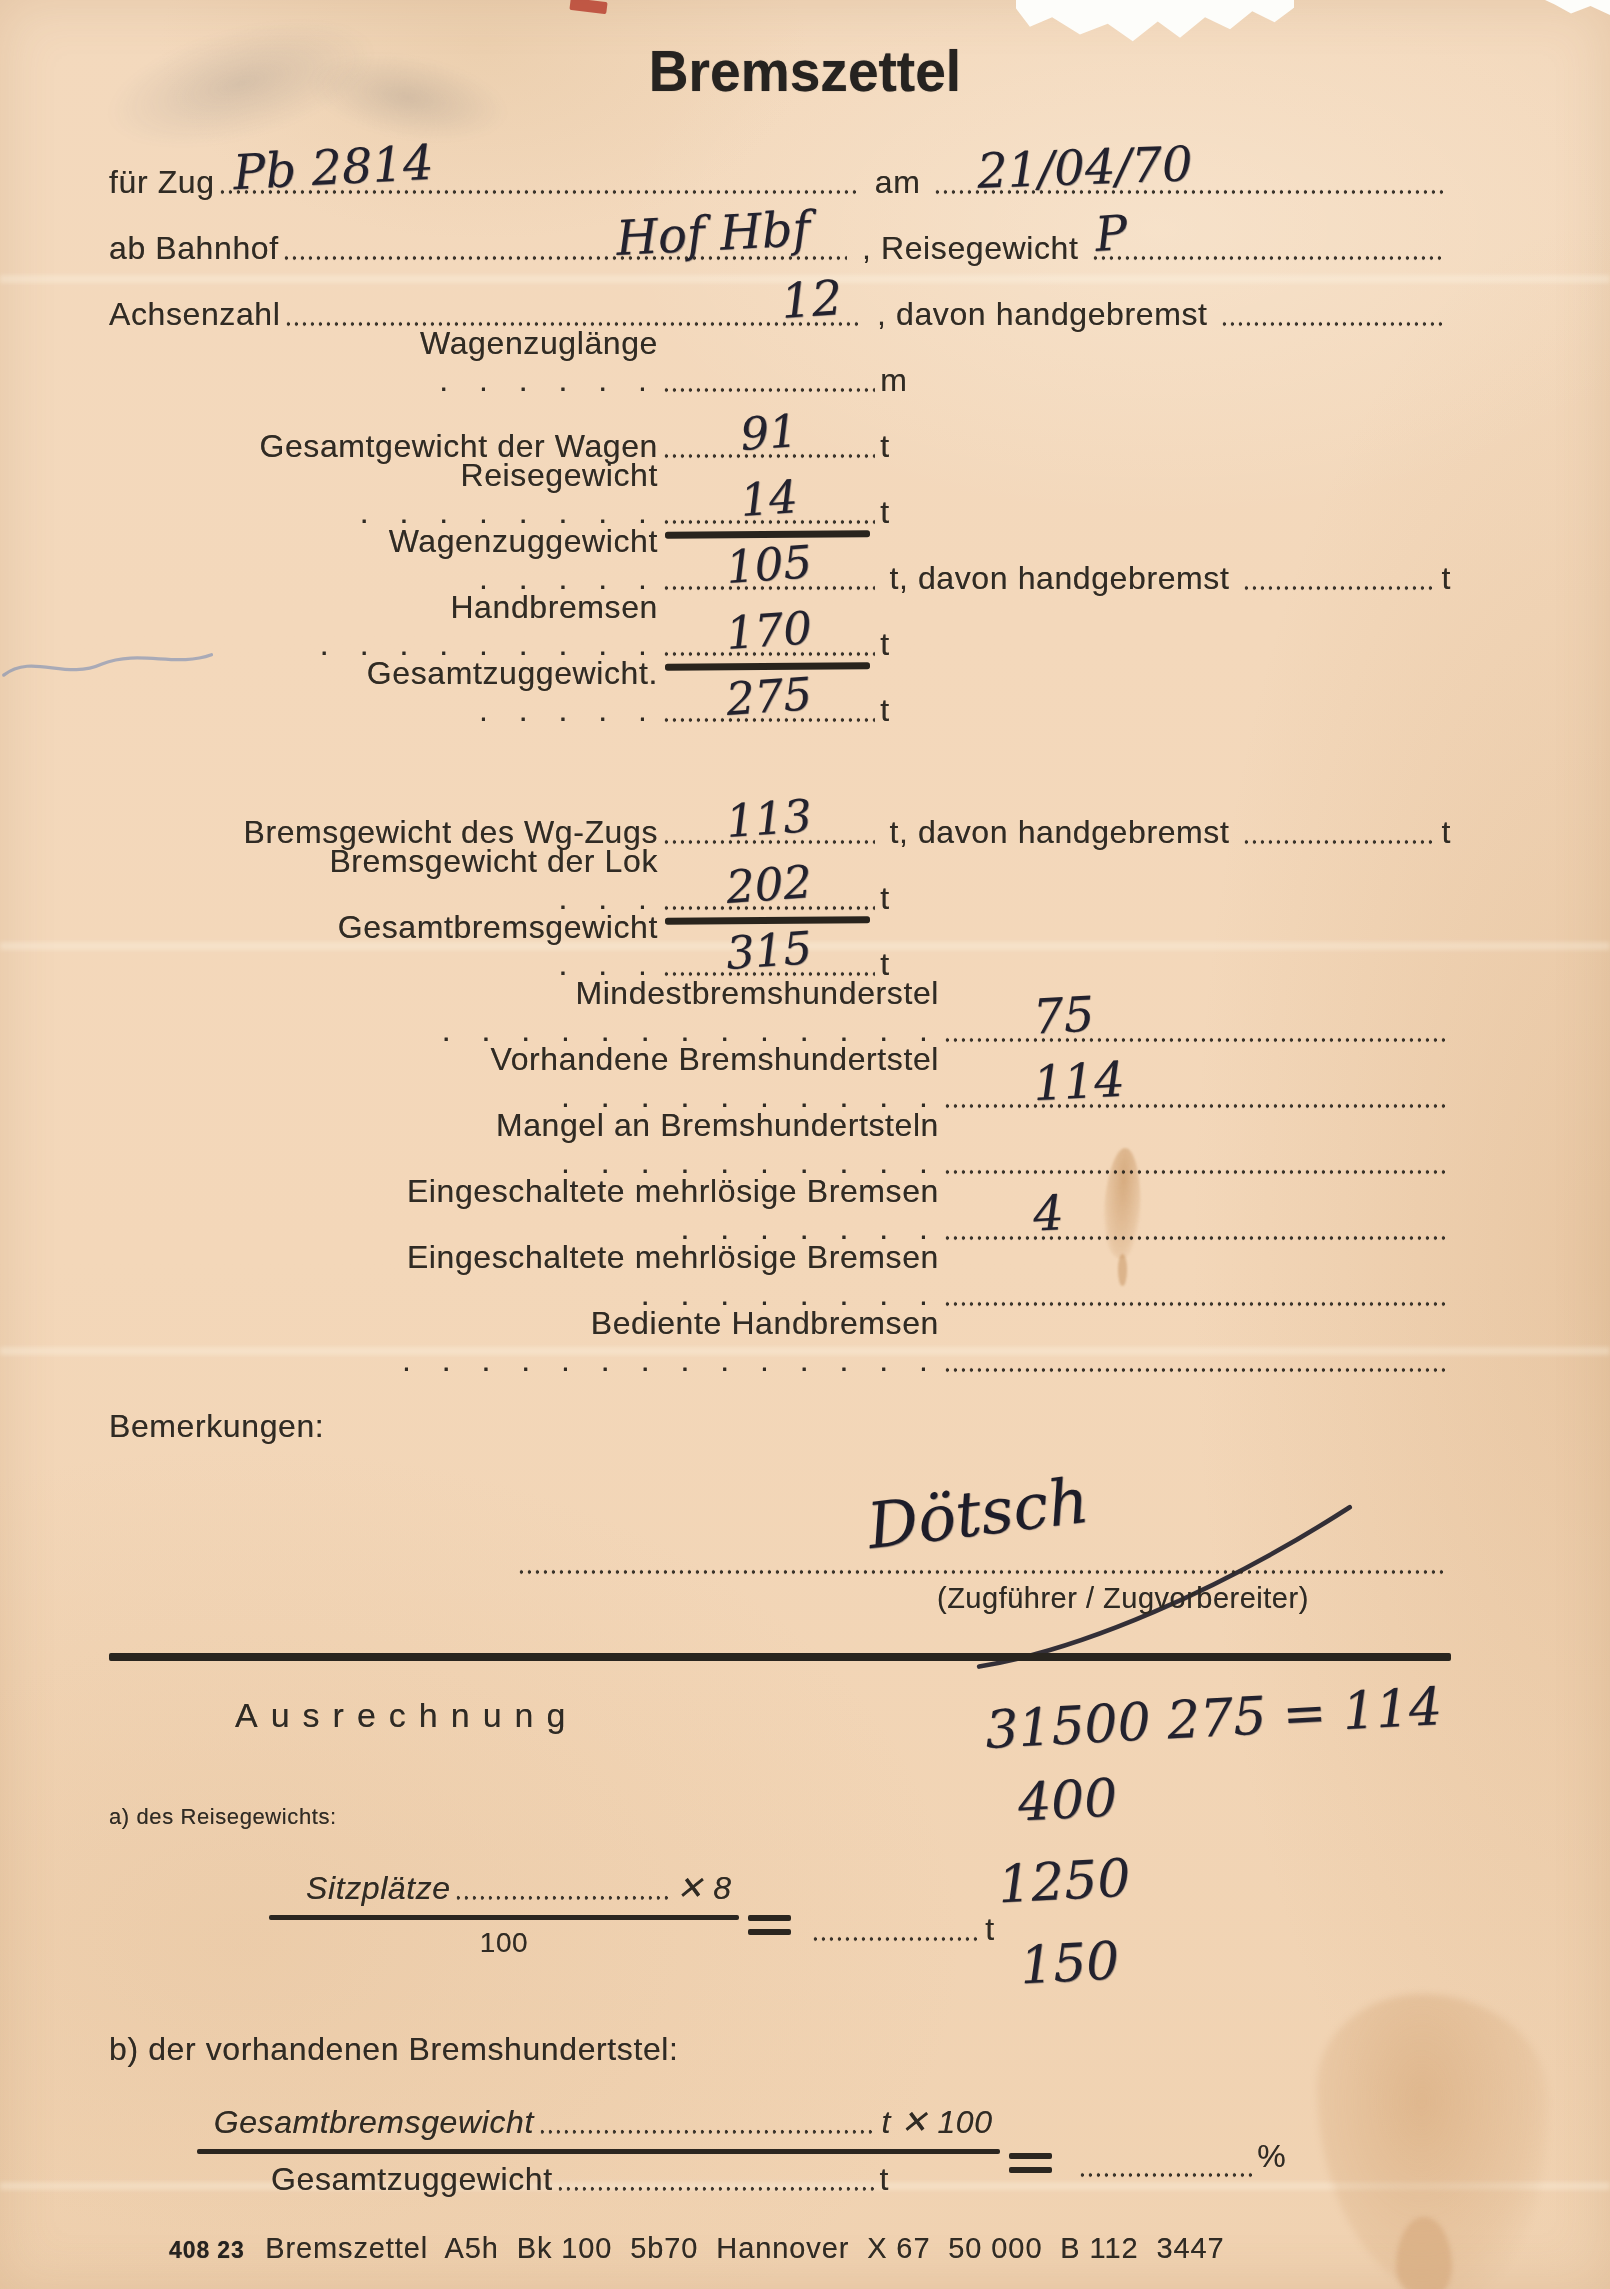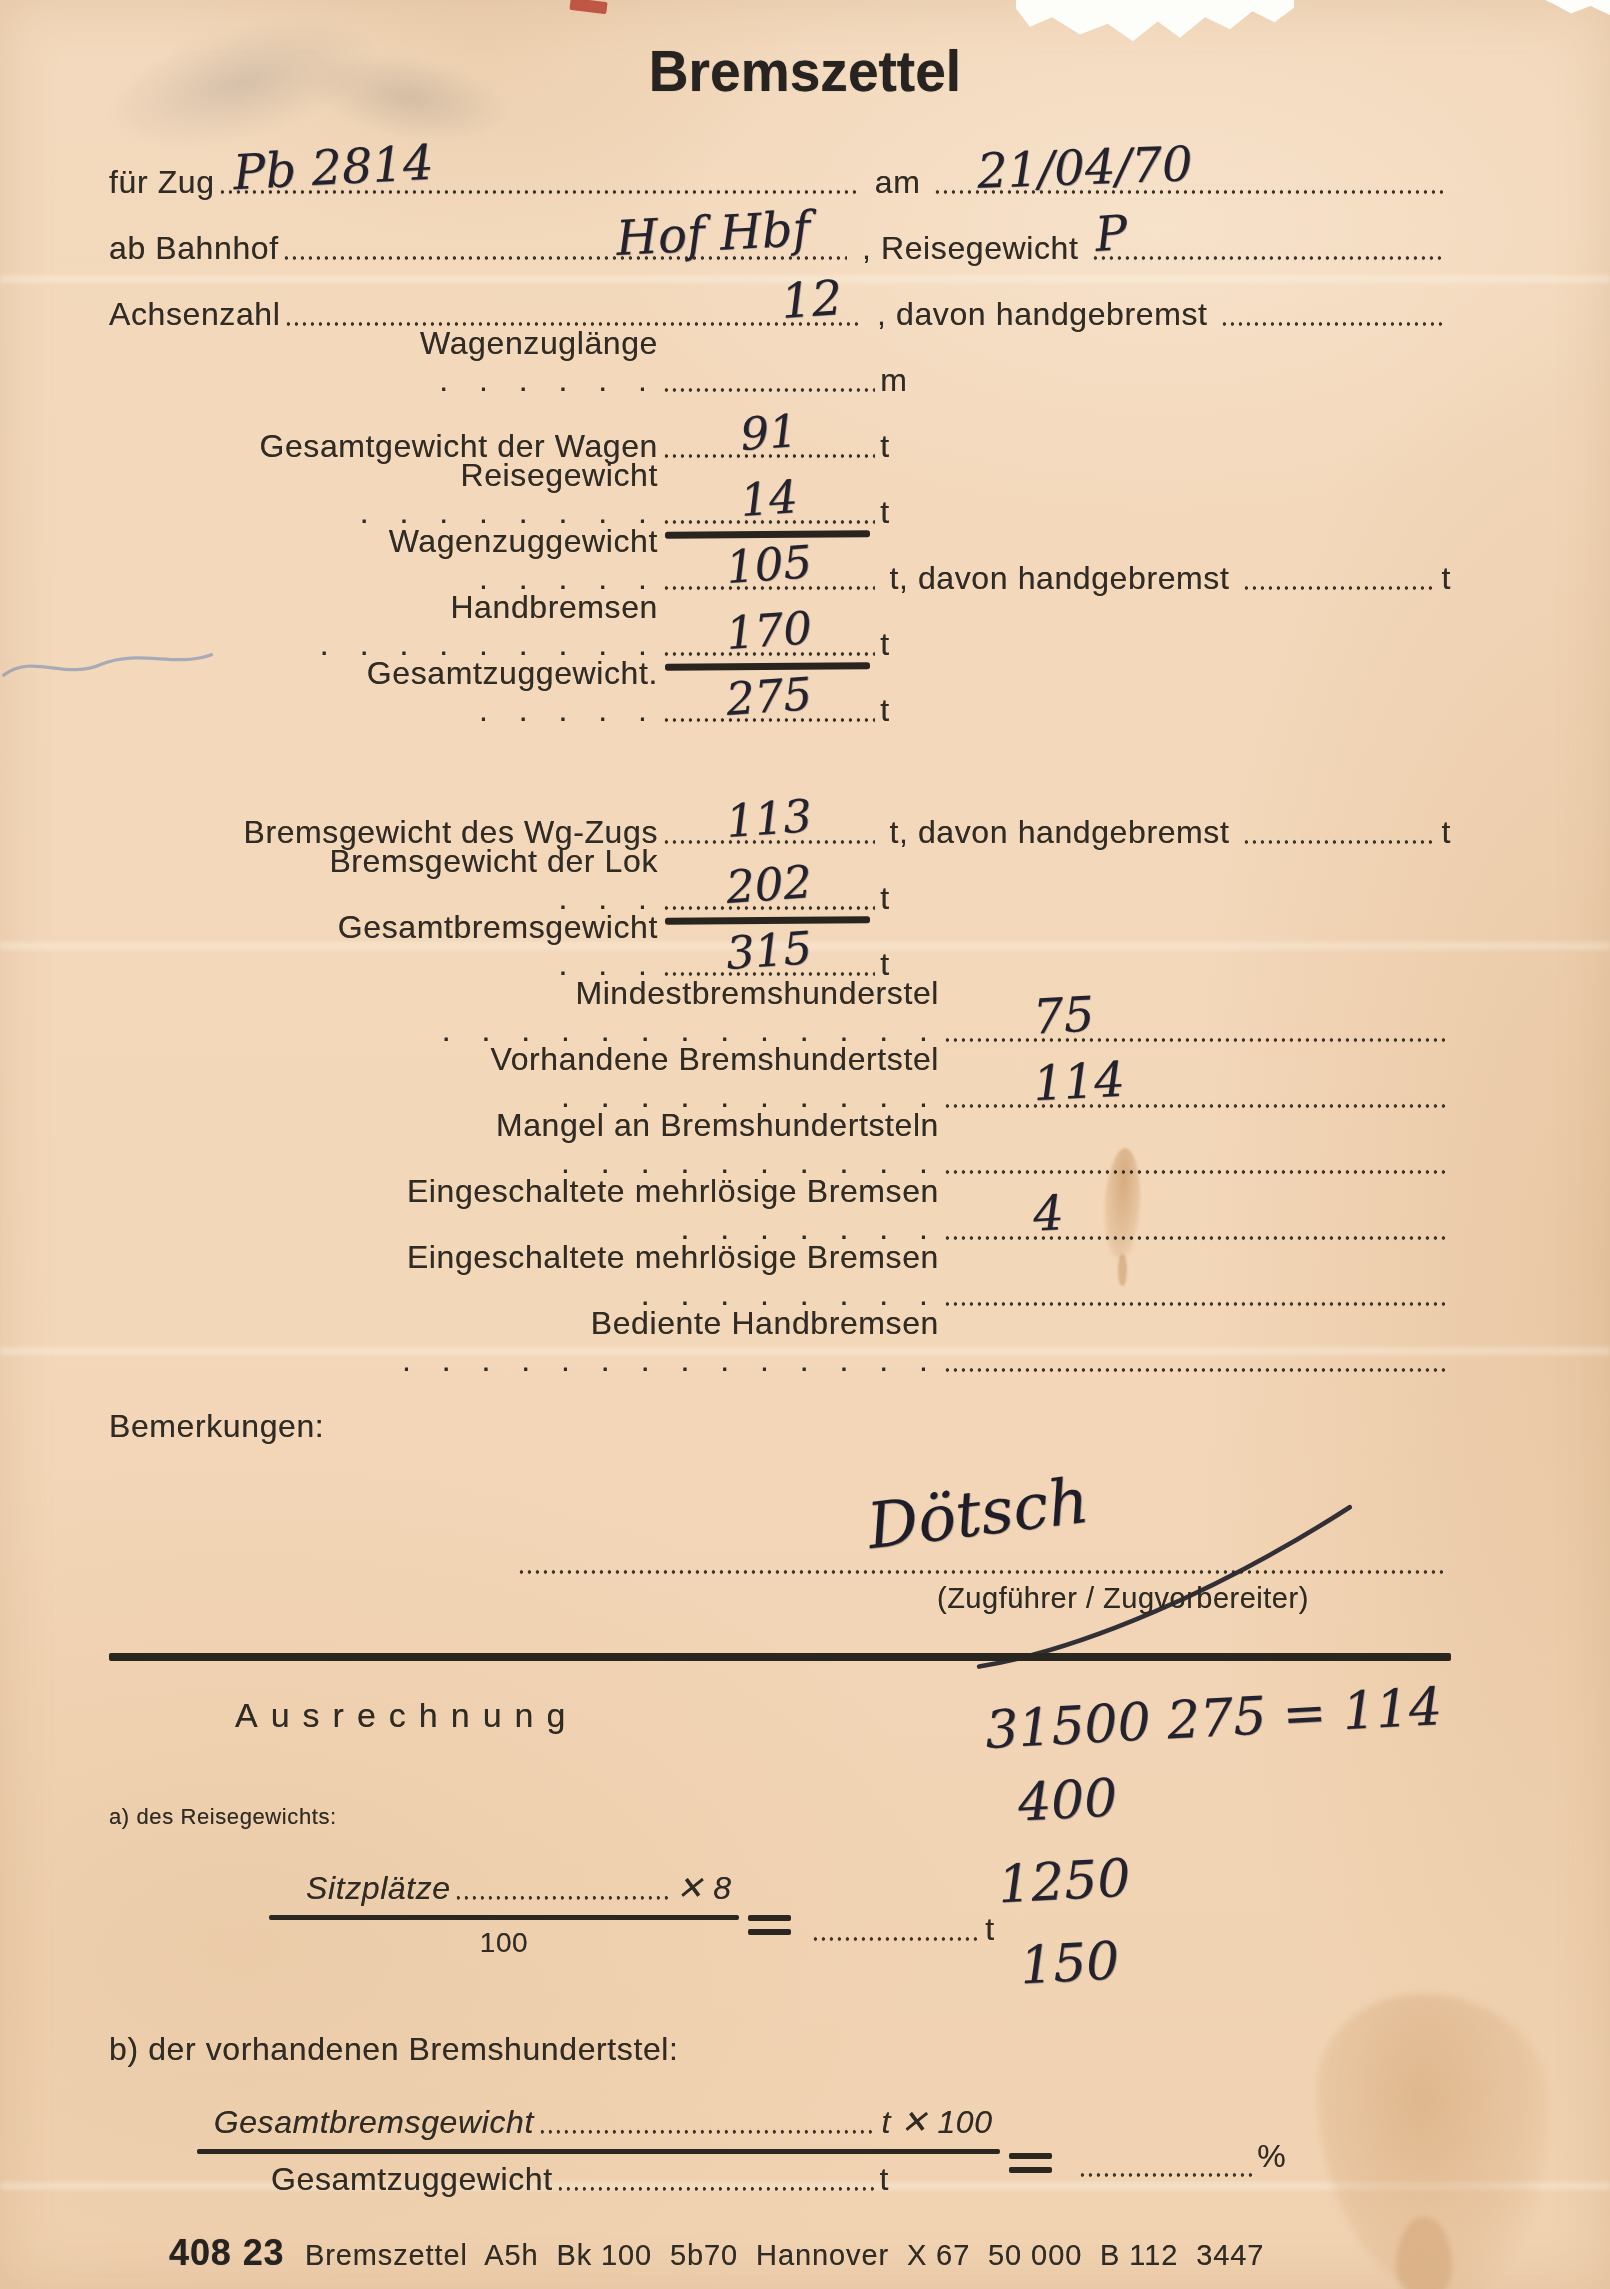--- a/index.html
+++ b/index.html
@@ -110,21 +110,21 @@
   .eq{position:absolute;width:43px;}
   .eq div{height:5.6px;background:#2b2620;margin:8.3px 0;border-radius:1.9px;}
   .eqa{left:748px;top:1907px;}
   .eqb{left:1009px;top:2145px;}
   .res{position:absolute;display:flex;align-items:flex-end;height:54px;}
   .resa{left:807px;top:1894px;}
   .resb{left:1074px;top:2130px;}
   .pct{font-size:32px;color:#302b24;margin-bottom:9.3px;text-shadow:0 0 0.6px rgba(48,43,36,.5);}
   
   .footer{position:absolute;left:169px;top:2232px;display:flex;align-items:baseline;}
-  .fno{font-size:36px;font-weight:bold;color:#262320;letter-spacing:0.9px;margin-right:20.4px;
+  .fno{font-size:23px;font-weight:bold;color:#262320;letter-spacing:0.9px;margin-right:20.4px;
     text-shadow:0 0 0.7px rgba(38,35,32,.6);}
   .ftx{font-size:29px;color:#302b24;letter-spacing:0.9px;white-space:pre;
     text-shadow:0 0 0.6px rgba(48,43,36,.55);}
 </style>
 </head>
 <body>
 
 <div class="page">
 
   <div class="scanband" style="top:275px"></div>

